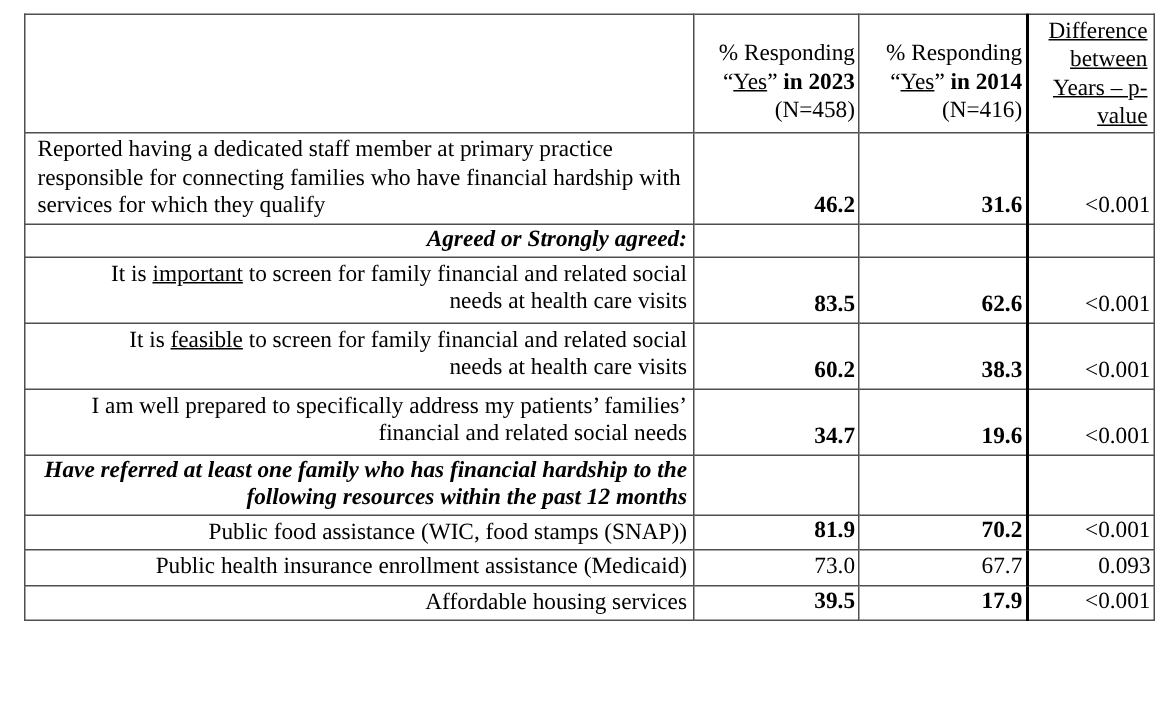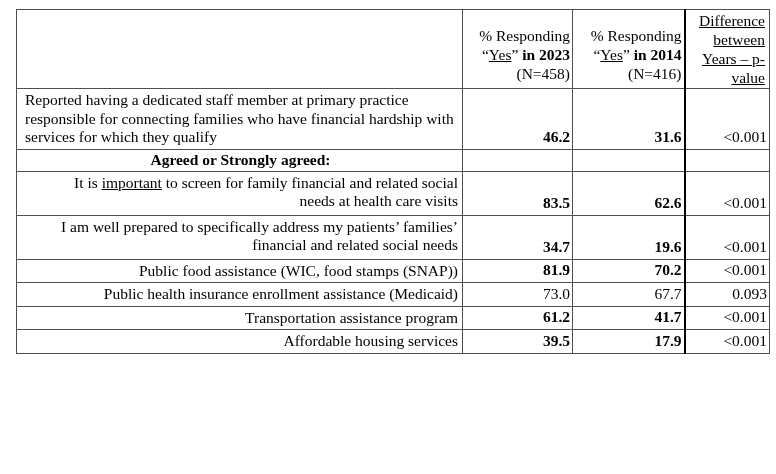--- a/index.html
+++ b/index.html
@@ -33,22 +33,22 @@
     line-height: 19px;
   }
   .hdr-diff .u-wrap { text-decoration: underline; }
   
   .lbl {
     text-align: left; vertical-align: top;
     padding: 2px 4px 2px 8px; line-height: 18.5px;
   }
   .lbl.indent { padding-left: 30px; text-align: right; }
   .sec {
-    font-weight: bold; 
-    text-align: center; vertical-align: top;
+    font-weight: bold; font-style: italic;
+    text-align: right; vertical-align: top;
     padding: 1px 4px 1px 6px; line-height: 18.5px; margin-top: 32px;
   }
   .val {
     text-align: right; vertical-align: bottom;
     padding: 1px 2px 3px 2px;
   }
   .b { font-weight: bold; }
   .u { text-decoration: underline; }
   
   tr.h-hdr  { height: 75px; }
@@ -102,50 +102,56 @@
       <td class="val thickL"></td>
     </tr>
 
     <tr class="h-two">
       <td class="lbl indent"><span>It is </span><span class="u">important</span><span> to screen for family financial and related social needs at health care visits</span></td>
       <td class="val b">83.5</td>
       <td class="val b">62.6</td>
       <td class="val thickL">&lt;0.001</td>
     </tr>
 
+    <tr class="h-two">
+      <td class="lbl indent"><span>It is </span><span class="u">feasible</span><span> to screen for family financial and related social needs at health care visits</span></td>
+      <td class="val b">60.2</td>
+      <td class="val b">38.3</td>
+      <td class="val thickL">&lt;0.001</td>
+    </tr>
 
     <tr class="h-two">
       <td class="lbl indent"><span>I am well prepared to specifically address my patients’ families’ financial and related social needs</span><span class="u"></span><span></span></td>
       <td class="val b">34.7</td>
       <td class="val b">19.6</td>
       <td class="val thickL">&lt;0.001</td>
     </tr>
 
+    <tr class="h-sec2">
+      <td class="sec">Have referred at least one family who has financial hardship to the following resources within the past 12 months</td>
+      <td class="val"></td>
+      <td class="val"></td>
+      <td class="val thickL"></td>
+    </tr>
 
 
     <tr class="h-one">
       <td class="lbl indent"><span>Public food assistance (WIC, food stamps (SNAP))</span><span class="u"></span><span></span></td>
       <td class="val b">81.9</td>
       <td class="val b">70.2</td>
       <td class="val thickL">&lt;0.001</td>
     </tr>
 
     <tr class="h-one">
       <td class="lbl indent"><span>Public health insurance enrollment assistance (Medicaid)</span><span class="u"></span><span></span></td>
       <td class="val">73.0</td>
       <td class="val">67.7</td>
       <td class="val thickL">0.093</td>
     </tr>
 
-    <tr class="h-one">
-      <td class="lbl indent"><span>Transportation assistance program</span><span class="u"></span><span></span></td>
-      <td class="val b">61.2</td>
-      <td class="val b">41.7</td>
-      <td class="val thickL">&lt;0.001</td>
-    </tr>
 
 
     <tr class="h-one">
       <td class="lbl indent"><span>Affordable housing services</span><span class="u"></span><span></span></td>
       <td class="val b">39.5</td>
       <td class="val b">17.9</td>
       <td class="val thickL">&lt;0.001</td>
     </tr>
   </tbody>
     </table>

